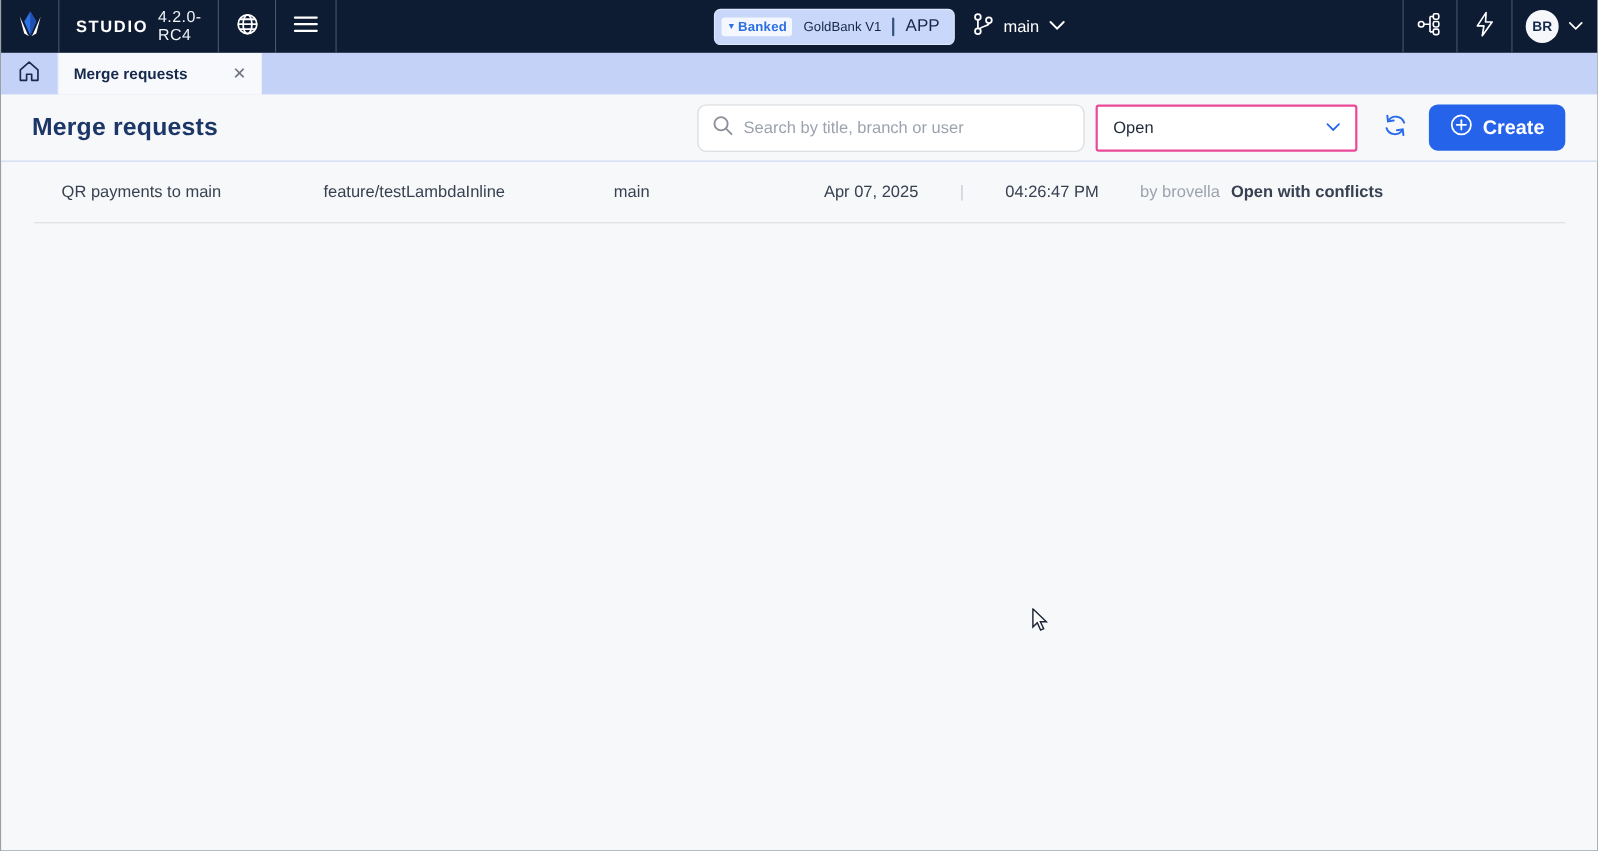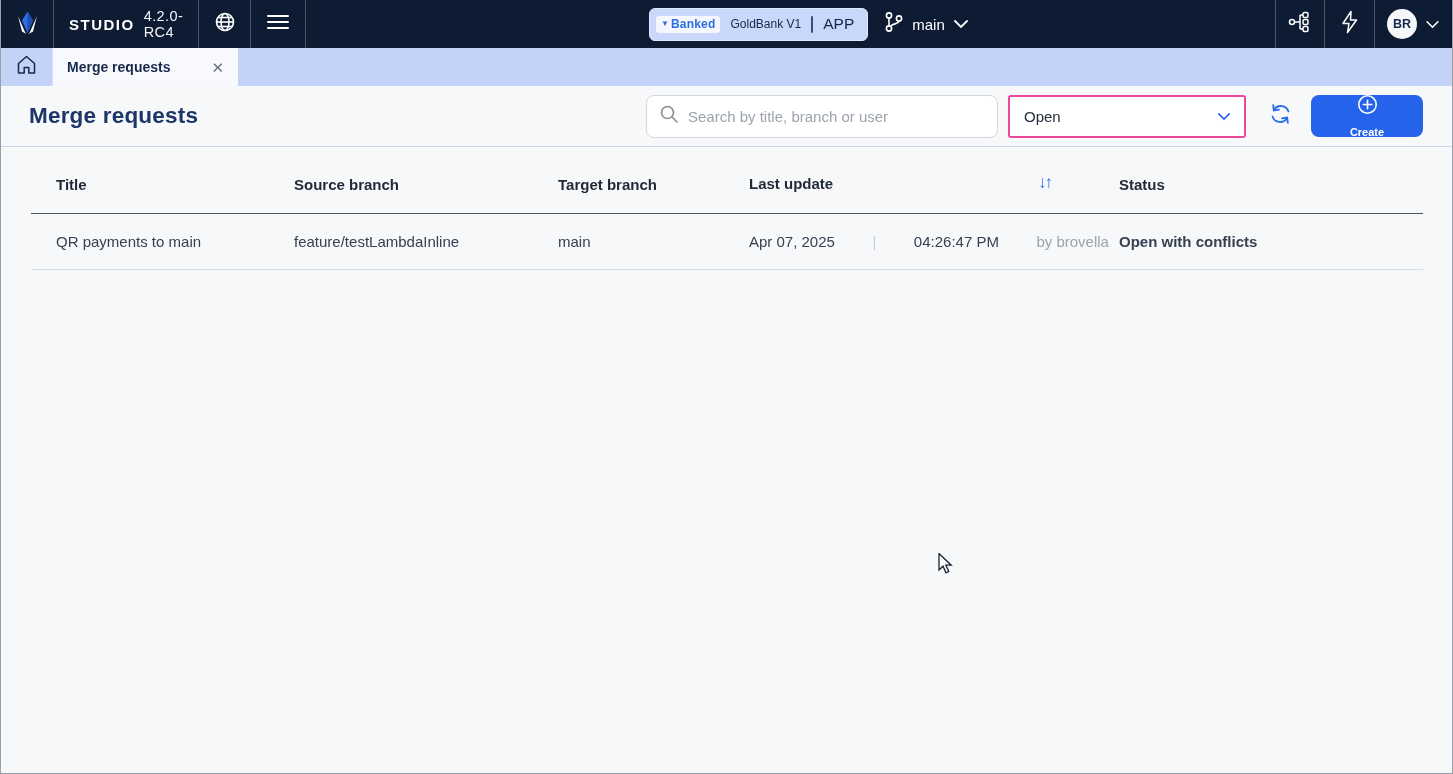--- a/index.html
+++ b/index.html
@@ -44,21 +44,21 @@
   
   .page-header { height:61px; display:flex; align-items:center; background:#f7f8fa; border-bottom:1px solid #c8d4f0; padding:0 29px 0 28px; }
   .page-title { color:#1c3667; font-size:22.5px; font-weight:bold; letter-spacing:.2px; }
   .header-actions { margin-left:auto; display:flex; align-items:center; }
   .search-box { width:352px; height:43px; background:#fff; border:1px solid #d4d7dc; border-radius:8px; display:flex; align-items:center; padding:0 12px; gap:9px; }
   .search-box input { border:none; outline:none; flex:1; font-size:15px; color:#374151; font-family:"Liberation Sans", sans-serif; background:transparent; }
   .search-box input::placeholder { color:#9ca3af; }
   .filter-select { width:238px; height:43px; margin-left:10px; background:#fff; border:2px solid #ec4899; border-radius:3px; display:flex; align-items:center; justify-content:space-between; padding:0 13px 0 14px; cursor:default; }
   .filter-value { font-size:15px; color:#1f2937; }
   .refresh-btn { margin-left:20px; width:28px; height:28px; display:flex; align-items:center; justify-content:center; cursor:default; }
-  .create-btn { margin-left:17px; height:42px; width:112px; background:#2563eb; border:none; border-radius:8px; color:#fff; display:flex; align-items:center; justify-content:center; gap:9px; font-size:11px; font-weight:bold; font-family:"Liberation Sans", sans-serif; cursor:default;flex-direction:column; }
+  .create-btn { margin-left:17px; height:42px; width:124px; background:#2563eb; border:none; border-radius:8px; color:#fff; display:flex; align-items:center; justify-content:center; gap:9px; font-size:18px; font-weight:bold; font-family:"Liberation Sans", sans-serif; cursor:default; }
 
   
   .mr-table { margin:0 29px 0 30px; }
   .t-head { display:grid; grid-template-columns:263px 264px 191px 360px 1fr; align-items:end; padding:26px 0 20px; border-bottom:1px solid #4d5358; }
   .t-head .cell { font-size:15px; font-weight:bold; color:#1f2937; }
   .cell.pad { padding-left:25px; }
   .lastupdate-cell { display:flex; align-items:center; justify-content:space-between; padding-right:58px; }
   .sort-icon { color:#2b6cea; font-size:17px; letter-spacing:-2px; cursor:default; }
   .t-row { display:grid; grid-template-columns:263px 264px 191px 360px 1fr; align-items:center; height:56px; border-bottom:1px solid #d9dce1; }
   .t-row .cell { font-size:15px; color:#374151; }
@@ -222,30 +222,20 @@
             <line x1="10.5" y1="6.3" x2="10.5" y2="14.7"></line>
             <line x1="6.3" y1="10.5" x2="14.7" y2="10.5"></line>
           </svg>
         </span>
         <span>Create</span>
       </button>
     </div>
   </div>
 
   <div class="mr-table">
-    <div class="t-head">
-      <div class="cell pad">Title</div>
-      <div class="cell">Source branch</div>
-      <div class="cell">Target branch</div>
-      <div class="cell lastupdate-cell">
-        <span>Last update</span>
-        <span class="sort-icon">↓↑</span>
-      </div>
-      <div class="cell" style="padding-left:10px;">Status</div>
-    </div>
 
     <div class="t-row">
       <div class="cell pad">QR payments to main</div>
       <div class="cell">feature/testLambdaInline</div>
       <div class="cell">main</div>
       <div class="cell date-cell">
         <span>Apr 07, 2025</span>
         <span class="pipe">|</span>
         <span>04:26:47 PM</span>
         <span class="by-author">by brovella</span>

